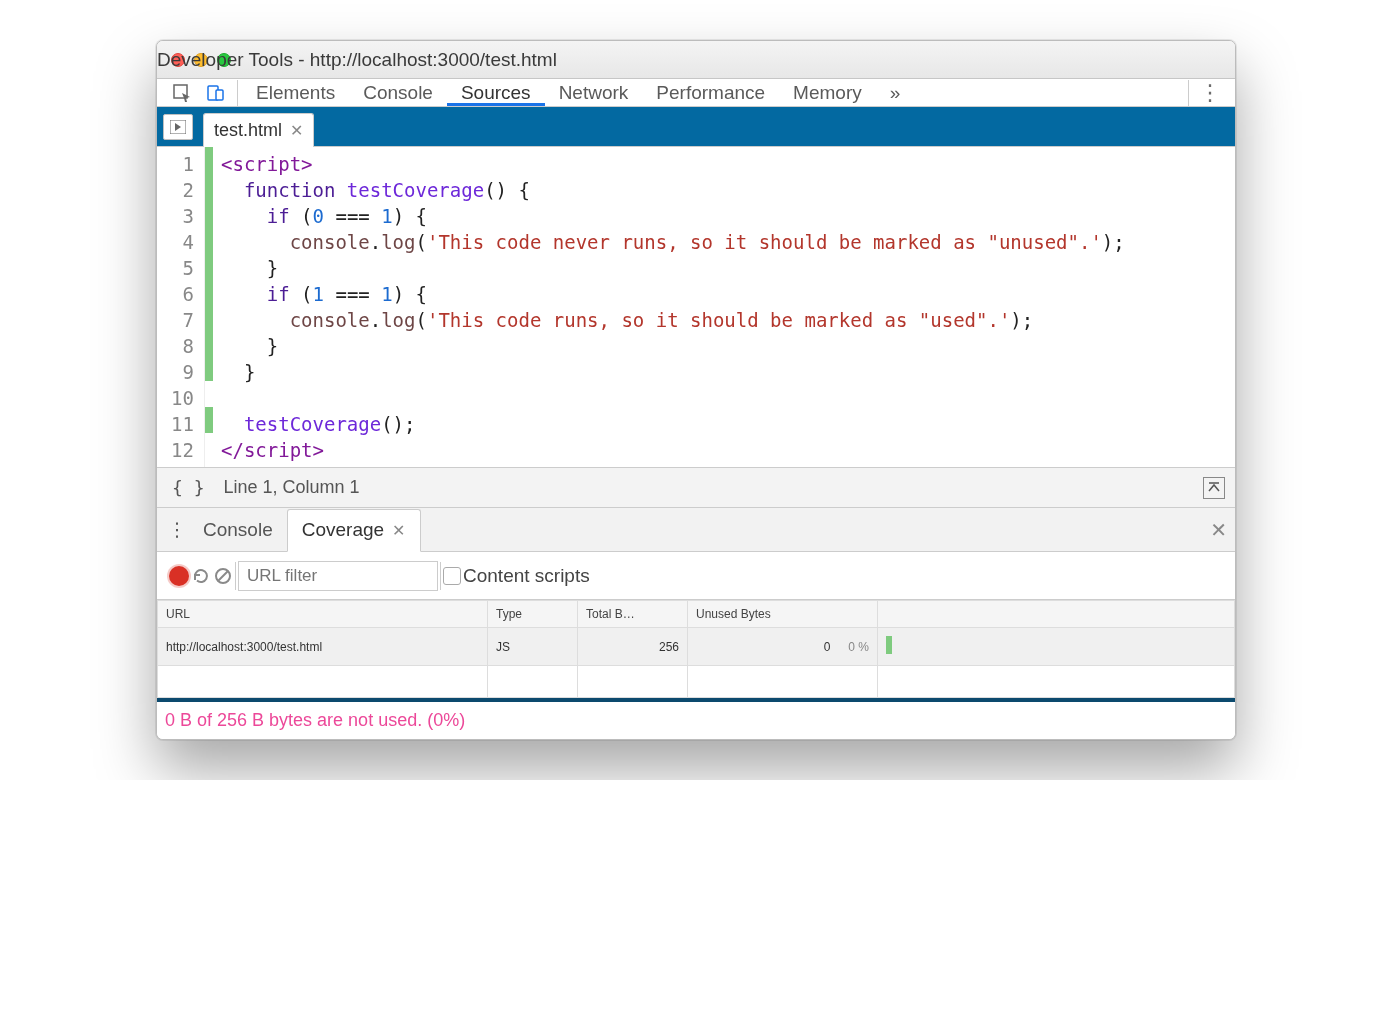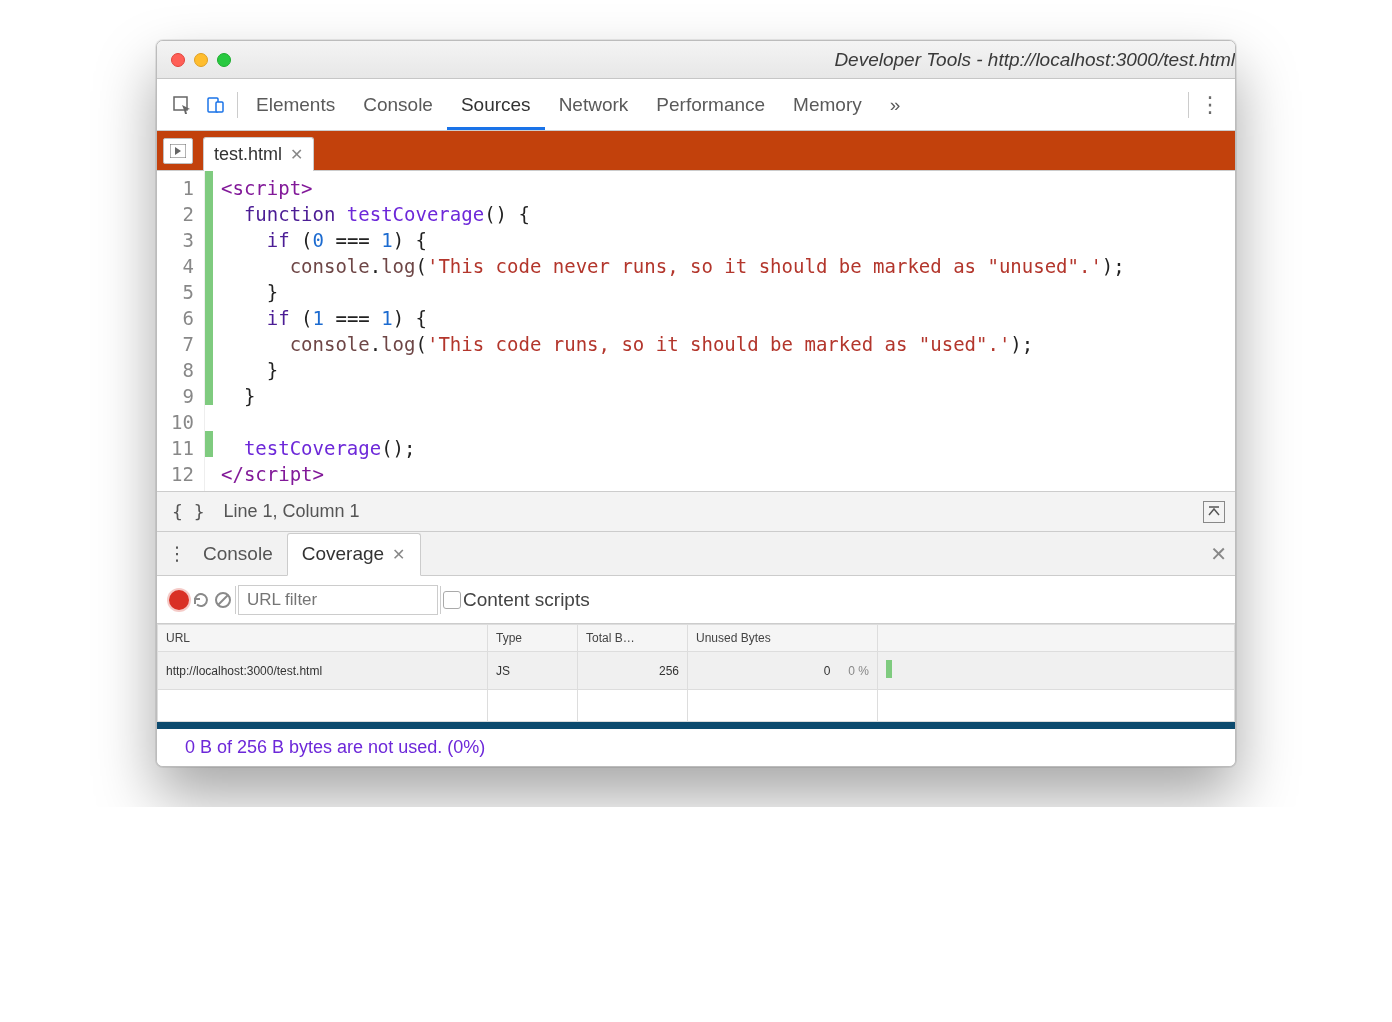--- a/index.html
+++ b/index.html
@@ -27,41 +27,41 @@
     display: flex;
     align-items: center;
     position: relative;
   }
   .traffic { display: flex; gap: 9px; padding-left: 14px; }
   .dot { width: 14px; height: 14px; border-radius: 50%; }
   .dot.red { background:#ff5f57; border:1px solid #e1433b;}
   .dot.yellow { background:#ffbd2e; border:1px solid #dfa023;}
   .dot.green { background:#28c940; border:1px solid #1dad2f;}
   .title {
-    position:absolute; left:0; right:0; text-align:right;
-    font-size: 19px; color:#3a3a3a;font-style:italic;
+    position:absolute; left:0; right:0; text-align:left;
+    font-size: 19px; color:#3a3a3a;
   }
   
   .tabbar {
-    height: 52px;
+    height: 28px;
     border-bottom: 1px solid #ccc;
     display:flex; align-items:center;
     font-size: 19px; color:#5a5a5a;
     padding: 0 8px;
   }
   .tabbar .icon-slot { width: 34px; display:flex; justify-content:center; align-items:center; color:#6b6b6b;}
   .tabbar .divider { width:1px; height:26px; background:#ccc; margin:0 4px;}
   .tabbar .panel-tab { padding: 0 14px; height:100%; display:flex; align-items:center; cursor:pointer;}
   .tabbar .panel-tab.active { color:#333; border-bottom: 3px solid #1a73e8; padding-top:3px;}
   .tabbar .spacer { flex:1; }
   
   .filetab-row {
     height: 40px; border-bottom: 1px solid #ccc;
     display:flex; align-items:center; padding-left:6px;
-    background:#c2410c;
+    background:#0369a1;
   }
   .icon-box {
     width: 30px; height:26px; border:1px solid #bfbfbf; border-radius:2px;
     display:flex; align-items:center; justify-content:center; background:#fff; margin-right:10px;
     color:#555;
   }
   .filetab {
     background:#fff; border:1px solid #ccc; border-bottom:none;
     border-radius: 3px 3px 0 0;
     height: 34px; margin-top:6px;
@@ -116,21 +116,21 @@
   .cb-label { font-size:19px; color:#444;}
   
   table.cov { width:100%; border-collapse:collapse; font-size:12px; color:#333;}
   table.cov th { text-align:left; font-weight:400; background:#f5f5f5; border:1px solid #ddd; padding:6px 8px; color:#444;}
   table.cov td { border:1px solid #ddd; padding:8px 8px; background:#f0f0f0;}
   table.cov tr.empty td { background:#fff; height:32px;}
   .num-right { text-align:right;}
   .pct-cell { display:flex; justify-content:flex-end; gap:18px;}
   .bar-cell .bar { width:6px; height:18px; background:#7fcb7f; display:inline-block;}
   
-  .footer { border-top:7px solid #0c4a6e; padding:8px 28px; font-size:18px; color:#6d28d9; background:#fff;}
+  .footer { border-top:4px solid #0c4a6e; padding:8px 8px; font-size:18px; color:#ec4899; background:#fff;}
 </style>
 </head>
 <body>
 
 <div class="window">
 
   <div class="titlebar">
     <div class="traffic">
       <div class="dot red"></div>
       <div class="dot yellow"></div>

